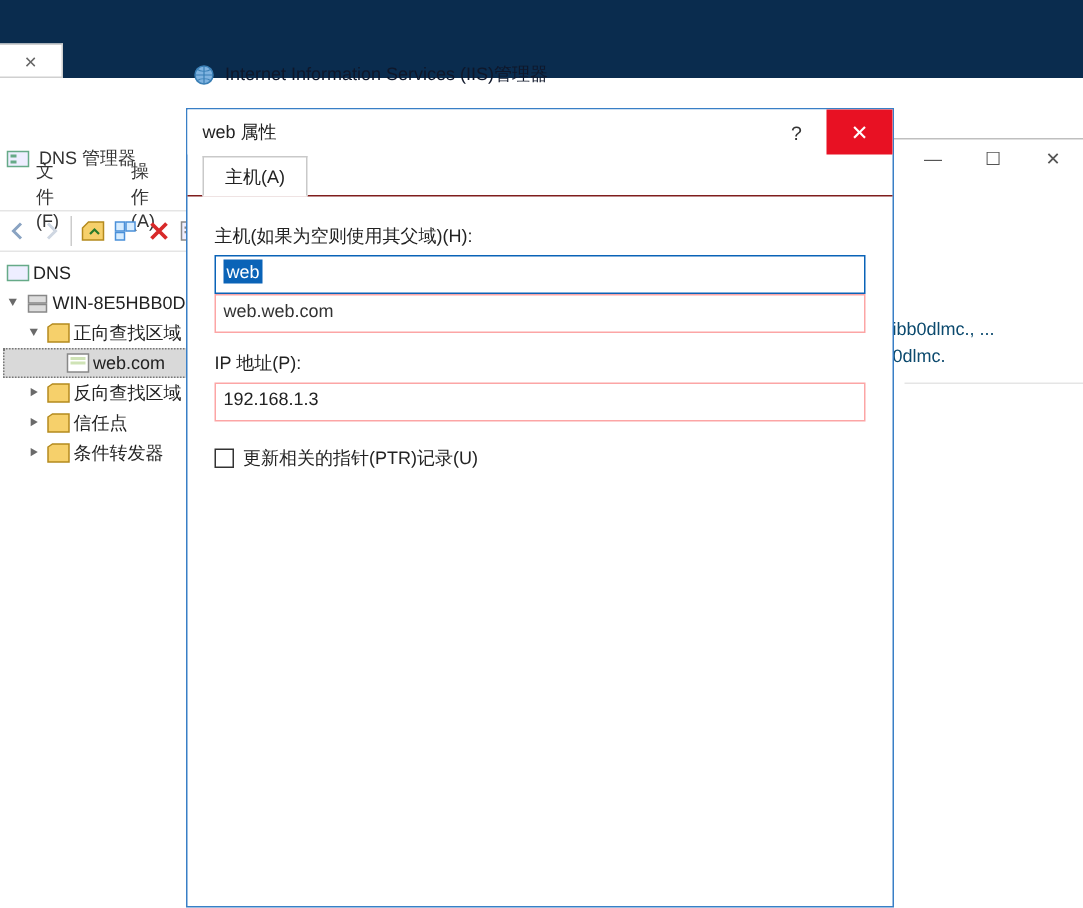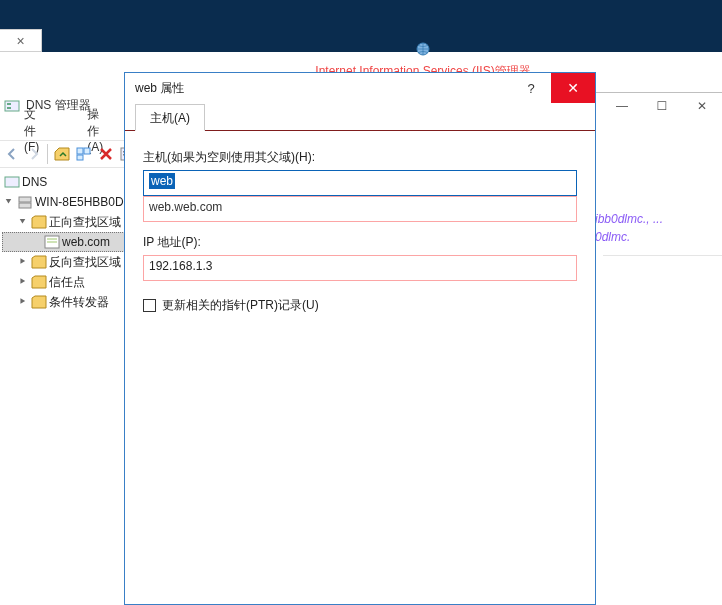--- a/index.html
+++ b/index.html
@@ -3,28 +3,28 @@
 <meta charset="utf-8">
 <style>
 * { box-sizing: border-box; font-family: "Microsoft YaHei", "Segoe UI", Tahoma, sans-serif; }
 html, body { margin: 0; padding: 0; width: 722px; height: 605px; overflow: hidden; background: #fff; }
 
 
 .topbar { position: absolute; left: 0; top: 0; width: 722px; height: 52px; background: #0a2c4e; }
 .topbar-close { position: absolute; top: 29px; left: 0; width: 42px; height: 23px; background: #fff; border: 1px solid #d0d0d0; border-left: none; display:flex; align-items:center; justify-content:center; color:#666; font-size:14px; cursor:pointer; }
 
 
-.iis-titlebar { position: absolute; left: 124px; top: 39px; width: 598px; height: 21px; display:flex; align-items:center; gap:6px; padding: 2px 4px; color:#ef4444; font-size:12px;flex-direction:column; }
+.iis-titlebar { position: absolute; left: 124px; top: 39px; width: 598px; height: 21px; display:flex; align-items:center; gap:6px; padding: 2px 4px; color:#0f172a; font-size:12px; }
 .iis-icon { width:16px; height:16px; display:inline-flex; align-items:center; justify-content:center; }
 
 
 .bg-window { position:absolute; left:595px; top:92px; width:127px; height:513px; border-top:1px solid #bfbfbf; background:#fff; }
 .bg-window .controls { position:absolute; top:0; right:0; display:flex; }
 .bg-window .ctrl { width:40px; height:26px; display:flex; align-items:center; justify-content:center; color:#555; font-size:12px; }
-.bg-peek { position:absolute; left:595px; top:210px; font-size:12px; color:#8b5cf6; line-height:18px;font-style:italic; }
+.bg-peek { position:absolute; left:595px; top:210px; font-size:12px; color:#0c4a6e; line-height:18px; }
 .bg-sep { position:absolute; left:603px; top:255px; width:119px; height:1px; background:#e5e5e5;}
 
 
 .dns-window { position:absolute; left:0; top:92px; width:161px; height:513px; background:#fff; }
 .dns-title { height:27px; display:flex; align-items:center; gap:6px; font-size:12px; color:#333; padding-left:4px;}
 .dns-title .icon { width:16px; height:16px; display:inline-flex; align-items:center; justify-content:center; }
 .menubar { height:21px; display:flex; align-items:center; font-size:12px; color:#333; }
 .menubar .mi { padding: 2px 24px; }
 .toolbar { height:28px; border-top:1px solid #e5e5e5; border-bottom:1px solid #e5e5e5; display:flex; align-items:center; gap:2px; padding:0 2px; }
 .tb { width:22px; height:22px; display:flex; align-items:center; justify-content:center; cursor:pointer; }

